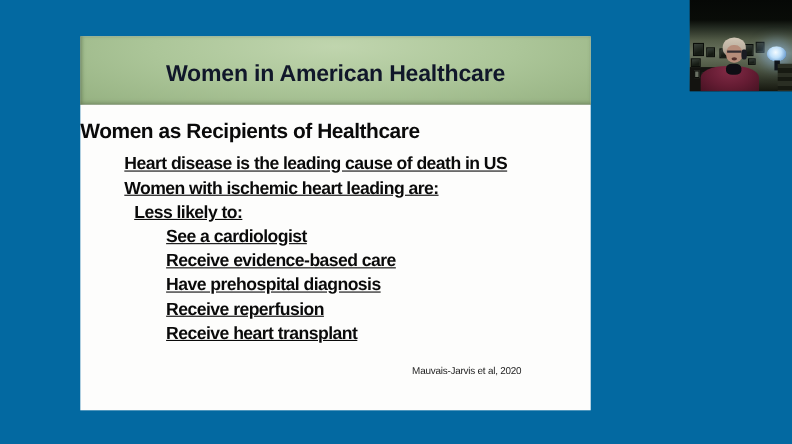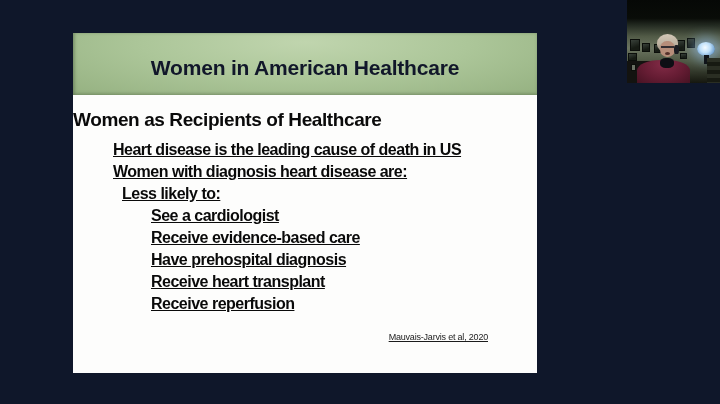--- a/index.html
+++ b/index.html
@@ -1,18 +1,18 @@
 <!DOCTYPE html>
 <html><head>
 <meta charset="utf-8">
 <style>
   * { margin:0; padding:0; box-sizing:border-box; }
   html,body { background:#000; }
   #stage {
-    position:relative; width:720px; height:404px; background:#0f172a;
+    position:relative; width:720px; height:404px; background:#0369a1;
     overflow:hidden; font-family:"Liberation Sans", sans-serif;
   }
 
   
   .slide {
     position:absolute; left:73px; top:33px; width:464px; height:340px;
     background:#fdfdfc;
   }
   .banner {
     position:absolute; left:0; top:0; width:100%; height:62px;
@@ -32,24 +32,23 @@
   }
   .slide-body { position:absolute; top:106px; left:0; right:0; }
   .line {
     font-size:16px; font-weight:700; color:#0a0a0a; line-height:22px;
     letter-spacing:-0.5px; white-space:nowrap;text-decoration:underline;
   }
   .ind0 { padding-left:40px; }
   .ind1 { padding-left:49px; }
   .ind2 { padding-left:78px; }
   .citation {
-    position:absolute; top:299px; right:49px;
+    position:absolute; top:299px; right:63px;
     font-size:9px; font-weight:400; color:#1c1c1c; letter-spacing:-0.2px;
     white-space:nowrap;
-    text-decoration:underline;
   }
 
   
   .webcam {
     position:absolute; left:627px; top:0; width:93px; height:83px;
     overflow:hidden;
     background: linear-gradient(180deg,
       #060806 0%, #090c08 22%, #222920 30%,
       #525b47 44%, #6b7460 58%, #4f5844 74%, #262a1f 92%, #15170f 100%);
   }
@@ -101,27 +100,27 @@
 
   <div class="slide">
     <div class="banner">
       <div class="banner-title">Women in American Healthcare</div>
     </div>
 
     <div class="subtitle">Women as Recipients of Healthcare</div>
 
     <div class="slide-body">
       <div class="line ind0">Heart disease is the leading cause of death in US</div>
-      <div class="line ind0">Women with diagnosis heart disease are:</div>
+      <div class="line ind0">Women with ischemic heart leading are:</div>
       <div class="line ind1">Less likely to:</div>
       <div class="line ind2">See a cardiologist</div>
       <div class="line ind2">Receive evidence-based care</div>
       <div class="line ind2">Have prehospital diagnosis</div>
+      <div class="line ind2">Receive reperfusion</div>
       <div class="line ind2">Receive heart transplant</div>
-      <div class="line ind2">Receive reperfusion</div>
     </div>
 
     <div class="citation">Mauvais-Jarvis et al, 2020</div>
   </div>
 
   <div class="webcam">
 
     <div class="wc-frame wc-f1"></div>
     <div class="wc-frame wc-f2"></div>
     <div class="wc-frame wc-f3"></div>

